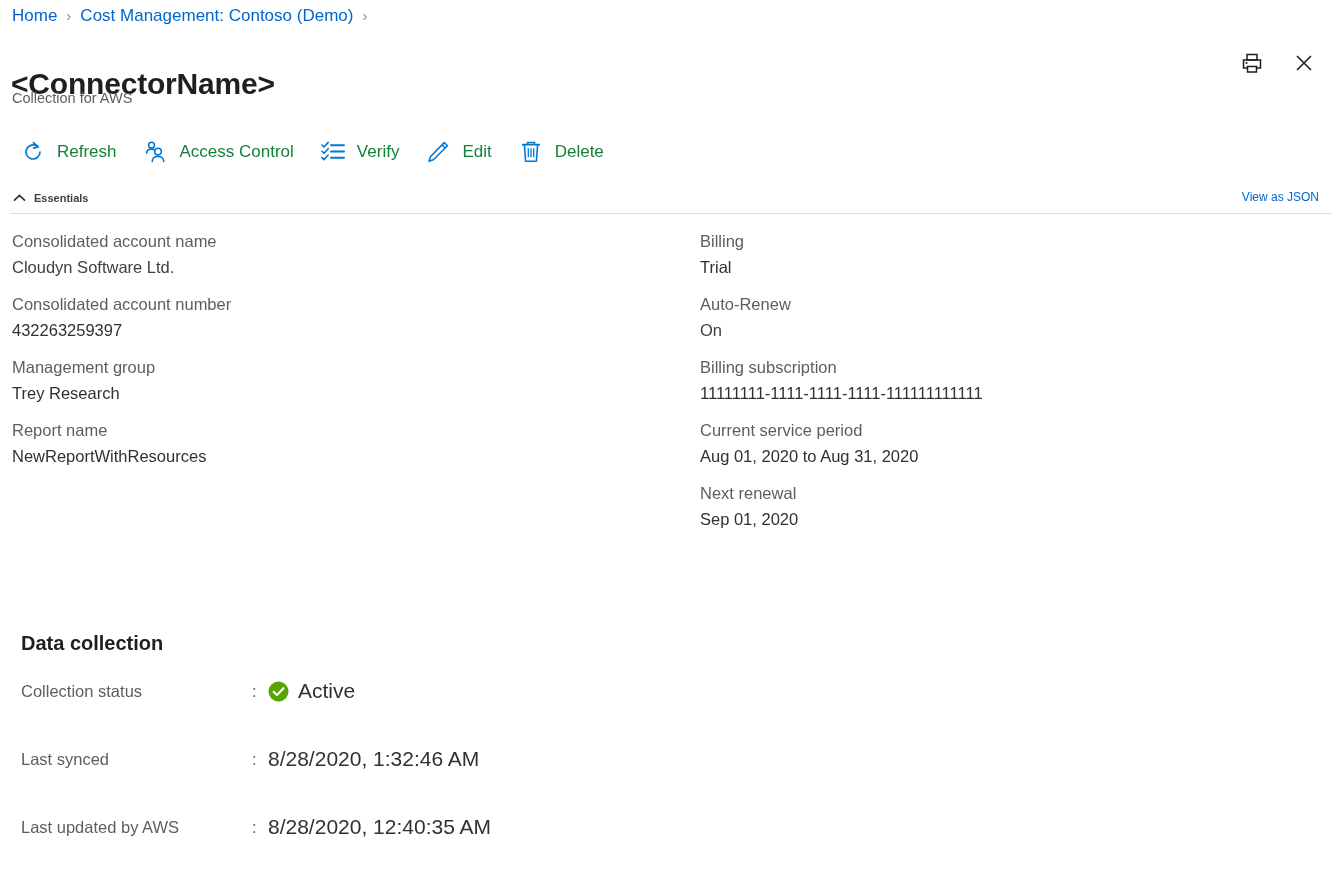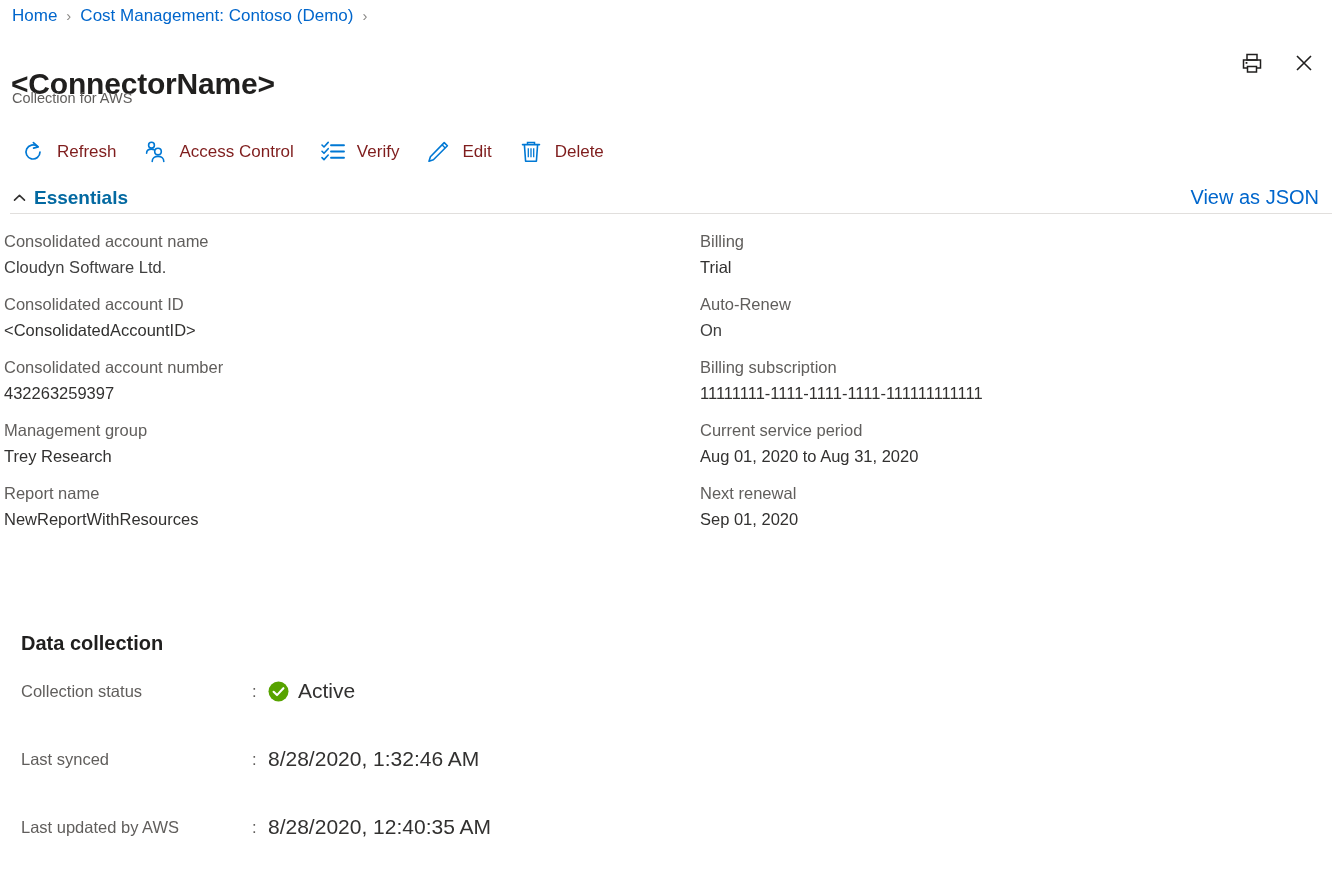--- a/index.html
+++ b/index.html
@@ -45,53 +45,53 @@
 
   
   .cmdbar {
     position: absolute; left: 14px; top: 133px;
     display: flex; align-items: center; height: 38px;
   }
   .cmd {
     display: flex; align-items: center; height: 38px;
     padding: 0 12px 0 6px; margin-right: 8px;
     cursor: pointer; background: transparent; border: none;
-    font-size: 17px; color: #7f1d1d; white-space: nowrap;
+    font-size: 17px; color: #15803d; white-space: nowrap;
     font-family: "Liberation Sans", sans-serif;
   }
   .cmd .ico { width: 26px; height: 26px; margin-right: 11px; display:flex; align-items:center; justify-content:center; flex:none; }
   .cmd .lbl { line-height: 24px; }
 
   
   .ess-head {
     position: absolute; left: 0; top: 184px; width: 1340px; height: 28px;
     display: flex; align-items: center;
   }
   .ess-toggle {
     display: flex; align-items: center; cursor: pointer;
     background: transparent; border: none; padding: 0 4px 0 12px;
     font-family: "Liberation Sans", sans-serif;
   }
   .ess-chev { width: 15px; height: 15px; margin-right: 7px; display:flex; align-items:center; justify-content:center; }
-  .ess-title { font-size: 19px; font-weight: 600; color: #0369a1; line-height: 20px; }
+  .ess-title { font-size: 11px; font-weight: 600; color: #404040; line-height: 20px; }
   .json-link {
     position: absolute; right: 13px; top: 186px;
-    font-size: 20px; color: #0066cc; cursor: pointer; line-height: 22px;
+    font-size: 12px; color: #0066cc; cursor: pointer; line-height: 22px;
   }
   .ess-rule {
     position: absolute; left: 10px; top: 213px; width: 1324px; height: 1px;
     background: #e1dfdd;
   }
 
   
   .ess-grid {
     position: absolute; left: 0; top: 228px; width: 1340px;
     display: flex;
   }
-  .ess-col { width: 690px; padding-left: 4px; }
+  .ess-col { width: 690px; padding-left: 12px; }
   .ess-col.right { padding-left: 698px; width: 642px; margin-left: -688px; }
   .prop { margin-bottom: 11px; }
   .prop-label {
     font-size: 16.5px; color: #605e5c; line-height: 26px; white-space: nowrap;
   }
   .prop-value {
     font-size: 16.5px; color: #323130; line-height: 26px; white-space: nowrap;
   }
   .prop-value.link { color: #404040; cursor: pointer; }
 
@@ -213,24 +213,20 @@
   </div>
   <div class="json-link">View as JSON</div>
   <div class="ess-rule"></div>
 
   <div class="ess-grid">
 
     <div class="ess-col">
       <div class="prop">
         <div class="prop-label">Consolidated account name</div>
         <div class="prop-value link">Cloudyn Software Ltd.</div>
-      </div>
-      <div class="prop">
-        <div class="prop-label">Consolidated account ID</div>
-        <div class="prop-value">&lt;ConsolidatedAccountID&gt;</div>
       </div>
       <div class="prop">
         <div class="prop-label">Consolidated account number</div>
         <div class="prop-value">432263259397</div>
       </div>
       <div class="prop">
         <div class="prop-label">Management group</div>
         <div class="prop-value">Trey Research</div>
       </div>
       <div class="prop">

